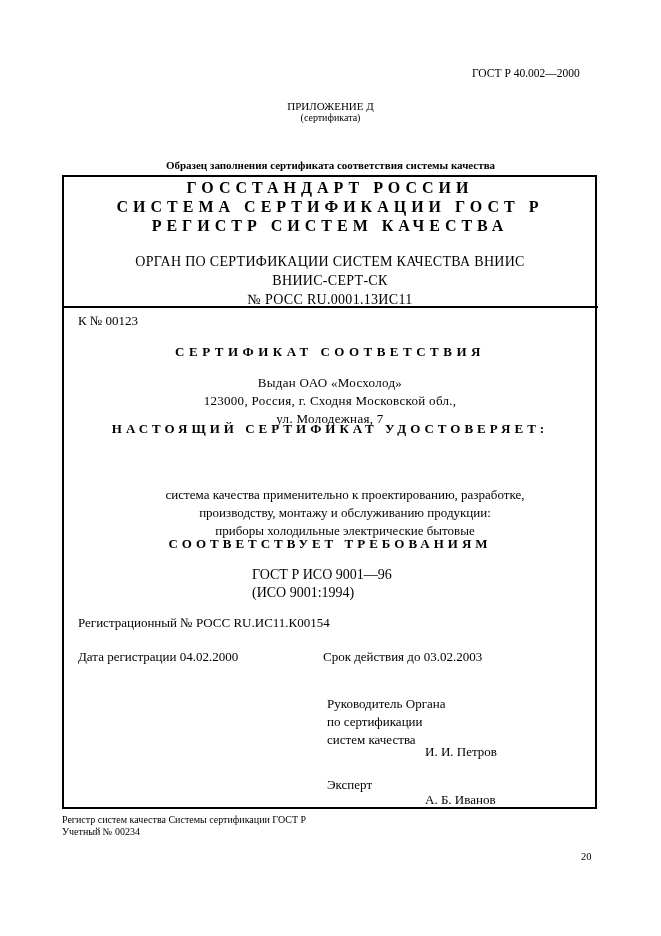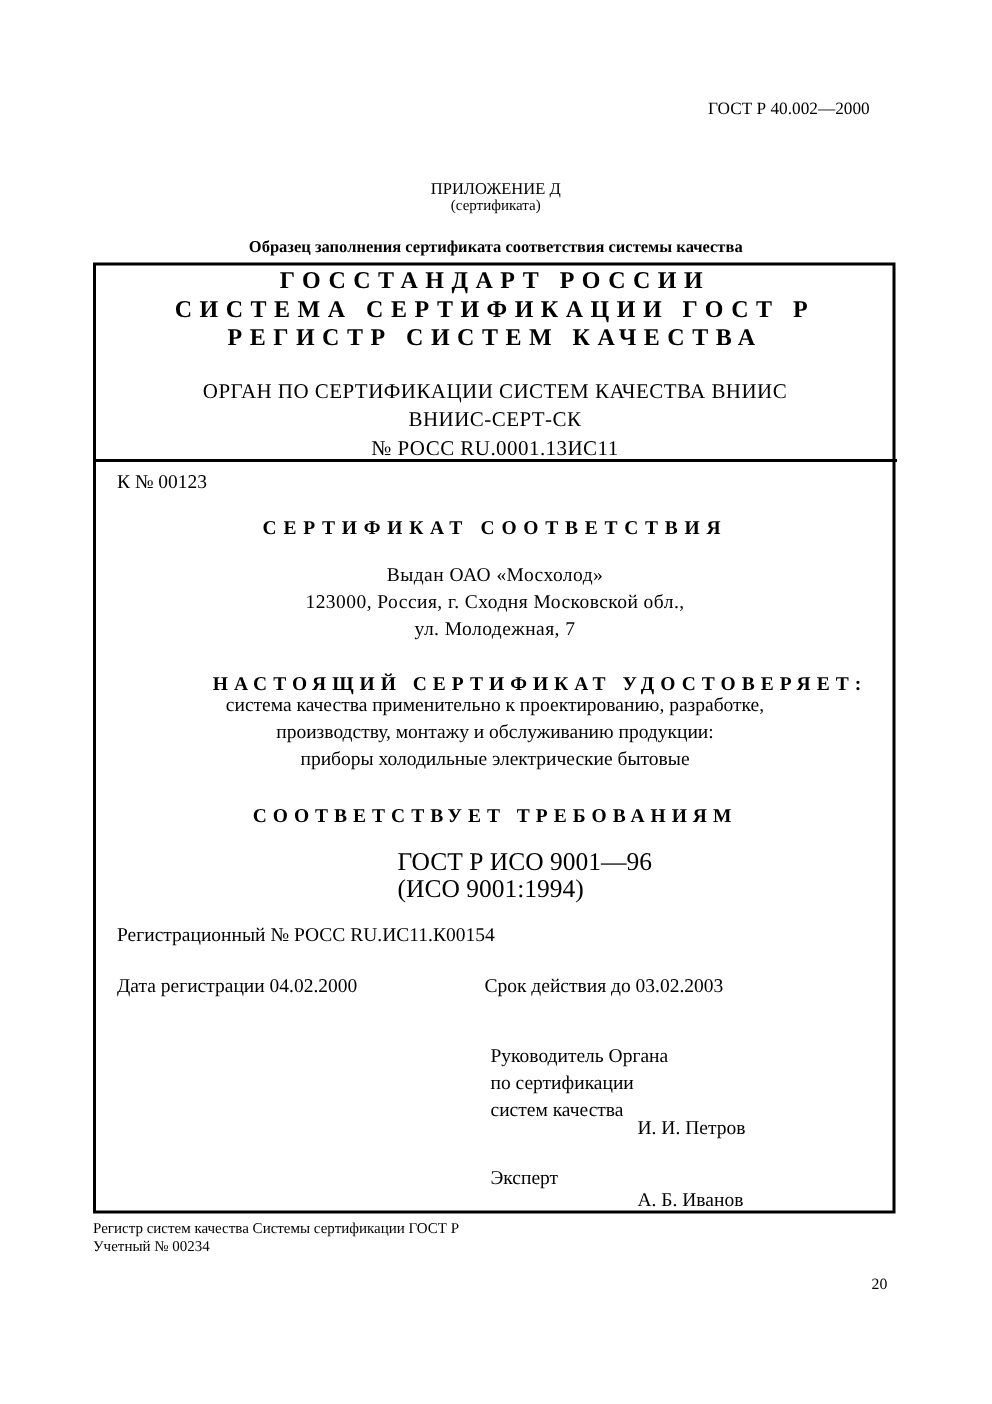--- a/index.html
+++ b/index.html
@@ -1,34 +1,34 @@
 <!DOCTYPE html>
 <html><head>
 <meta charset="utf-8">
 <style>
   html, body { margin:0; padding:0; background:#ffffff; }
   body { width:661px; height:936px; position:relative; overflow:hidden;
          font-family:"Liberation Serif", "DejaVu Serif", serif; color:#000; }
   .abs { position:absolute; }
   .hdr-code { left:472px; top:67px; font-size:11.5px; font-weight:normal; }
-  .appendix { left:0; width:661px; top:100px; text-align:center; font-size:11px; line-height:12px;margin-top:20px; }
+  .appendix { left:0; width:661px; top:100px; text-align:center; font-size:11px; line-height:12px; }
   .caption { left:0; width:661px; top:159px; text-align:center; font-size:11px; font-weight:bold; }
   .frame { left:62px; top:175px; width:531px; height:630px; border:2.5px solid #000; }
   .divider { left:62px; top:306px; width:536px; height:0; border-top:2px solid #000; }
   .center-block { left:62px; width:536px; text-align:center; }
   .wide-bold { font-weight:bold; letter-spacing:5px; }
   .t1 { top:178px; font-size:16px; line-height:19px; }
   .t2 { top:252px; font-size:14px; line-height:19px; letter-spacing:0.3px; }
   .knum { left:78px; top:313px; font-size:13px; }
   .cert-title { top:344px; font-size:13px; letter-spacing:4.5px; }
   .issued { top:374px; font-size:13px; line-height:18px; letter-spacing:0.3px; }
-  .certifies { top:448px; font-size:13px; letter-spacing:4px;padding-left:30px; }
-  .scope { top:461px; font-size:13px; line-height:18px; }
+  .certifies { top:421px; font-size:13px; letter-spacing:4px; }
+  .scope { top:486px; font-size:13px; line-height:18px;margin-left:15px; }
   .conforms { top:536px; font-size:13px; letter-spacing:4px; }
-  .std { left:265px; top:566px; font-size:17px; line-height:18px; }
+  .std { left:252px; top:566px; font-size:14px; line-height:18px; }
   .regnum { left:78px; top:615px; font-size:13px; }
   .regdate { left:78px; top:649px; font-size:13px;text-align:right; }
   .validity { left:323px; top:649px; font-size:13px; }
   .signer { left:327px; top:695px; font-size:13px; line-height:18px; }
   .sig1 { left:425px; top:744px; font-size:13px; }
   .expert { left:327px; top:777px; font-size:13px; }
   .sig2 { left:425px; top:792px; font-size:13px; }
   .footer { left:62px; top:814px; font-size:10px; line-height:12px; }
   .pagenum { left:581px; top:851px; font-size:10.5px; }
 </style>

